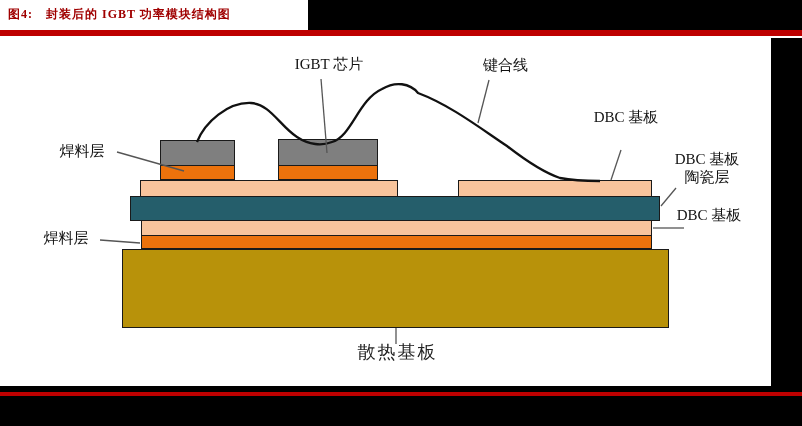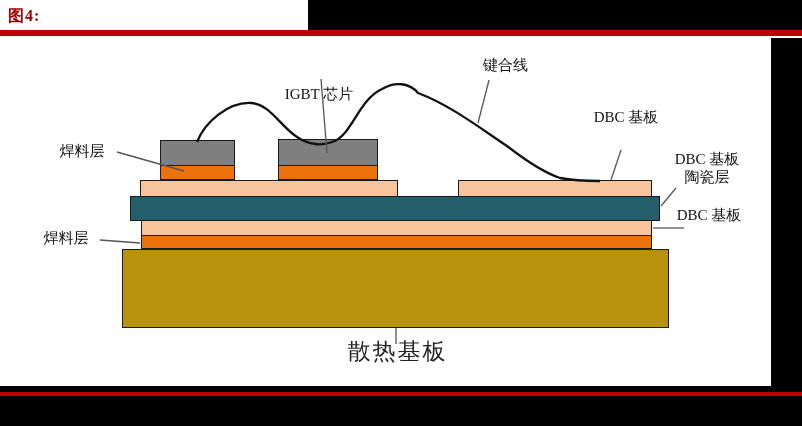--- a/index.html
+++ b/index.html
@@ -3,21 +3,21 @@
 <meta charset="utf-8">
 <style>
   html,body{margin:0;padding:0;background:#fff;}
   #stage{
     position:relative;width:802px;height:426px;background:#ffffff;overflow:hidden;
     font-family:"Liberation Serif","DejaVu Serif",serif;
   }
   .abs{position:absolute;box-sizing:border-box;}
   
   #title-row{position:absolute;left:8px;top:6px;display:flex;gap:13px;align-items:baseline;z-index:4;}
-  #title-row span{font-size:16px;font-weight:bold;color:#a00000;letter-spacing:1px;white-space:nowrap;}
+  #title-row span{font-size:12px;font-weight:bold;color:#a00000;letter-spacing:1px;white-space:nowrap;}
   #top-band{left:308px;top:0;width:494px;height:30px;background:#000;}
   #rule-top{left:0;top:30px;width:802px;height:6px;}
   #right-strip{left:771px;top:38px;width:31px;height:348px;background:#000;}
   #bottom-bar{left:0;top:386px;width:802px;height:40px;background:#000;}
   #rule-bottom{left:0;top:392px;width:802px;height:4px;z-index:2;}
   
   .layer{border:1.4px solid #1a1a1a;z-index:2;}
   #ceramic-layer{left:130px;top:196px;width:530px;height:25px;}
   #copper-top-left{left:140px;top:180px;width:258px;height:17px;}
   #copper-top-right{left:458px;top:180px;width:194px;height:17px;}
@@ -29,35 +29,36 @@
   #chip-right-die{left:278px;top:139px;width:100px;height:27px;}
   #chip-right-solder{left:278px;top:165px;width:100px;height:15px;}
   
   #overlay{position:absolute;left:0;top:0;width:802px;height:426px;z-index:5;pointer-events:none;}
   #overlay .leader{stroke:#555;stroke-width:1.3;fill:none;}
   #overlay #bond-wire-path{stroke:#111;stroke-width:2.3;fill:none;}
   
   .lbl{position:absolute;font-size:15px;line-height:18px;color:#111;text-align:center;z-index:6;white-space:nowrap;}
   #label-solder-top{left:50px;top:142px;width:64px;}
   #label-solder-bottom{left:34px;top:229px;width:64px;}
-  #label-igbt-chip{left:264px;top:55px;width:110px;margin-top:30px;}
+  #label-igbt-chip{left:274px;top:55px;width:110px;}
   #label-bond-wire{left:460px;top:56px;width:68px;text-align:right;}
   #label-dbc-top{left:583px;top:108px;width:86px;}
   #label-dbc-ceramic{left:664px;top:150px;width:86px;}
   #label-dbc-bottom{left:666px;top:206px;width:86px;}
-  #label-baseplate{left:325px;top:343px;width:145px;font-size:23px;letter-spacing:2px;color:#222;}
+  #label-baseplate{left:325px;top:343px;width:145px;font-size:18px;letter-spacing:2px;color:#222;}
 </style>
 </head>
 <body>
 
 <div id="stage">
 
   <div id="top-band" class="abs" style="background-color: rgb(0, 0, 0);"></div>
   <div id="title-row">
     <span style="color: rgb(160, 0, 0);">图4:</span>
+    <span style="color: rgb(160, 0, 0);">封装后的 IGBT 功率模块结构图</span>
   </div>
   <div id="rule-top" class="abs" style="background-color: rgb(190, 0, 0);"></div>
   <div id="right-strip" class="abs" style="background-color: rgb(0, 0, 0);"></div>
 
   <div id="ceramic-layer" class="abs layer" style="background-color: rgb(37, 94, 107);"></div>
   <div id="copper-top-left" class="abs layer" style="background-color: rgb(248, 196, 156);"></div>
   <div id="copper-top-right" class="abs layer" style="background-color: rgb(248, 196, 156);"></div>
   <div id="copper-bottom" class="abs layer" style="background-color: rgb(248, 196, 156);"></div>
   <div id="solder-bottom-layer" class="abs layer" style="background-color: rgb(236, 114, 12);"></div>
   <div id="baseplate" class="abs layer" style="background-color: rgb(184, 146, 10);"></div>

